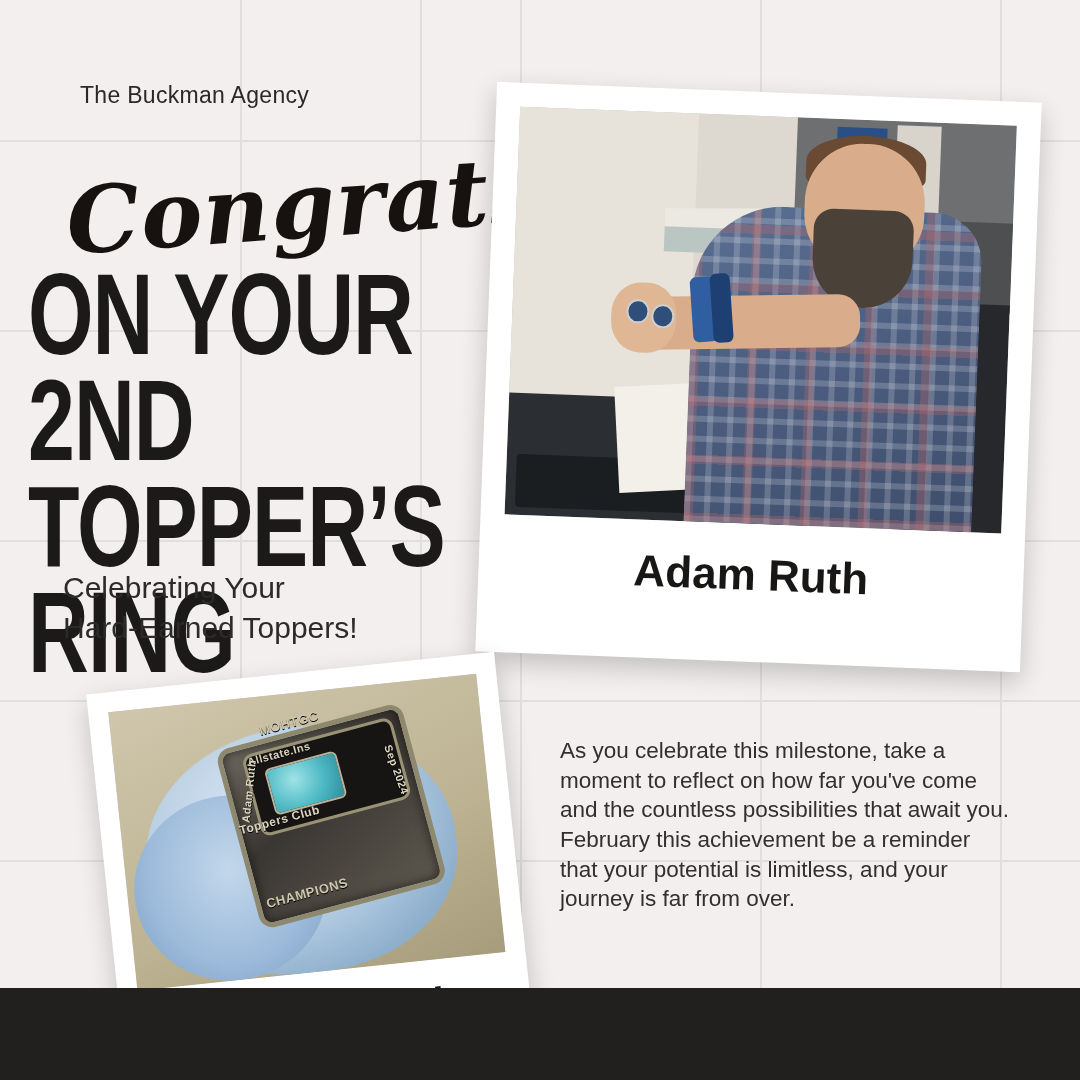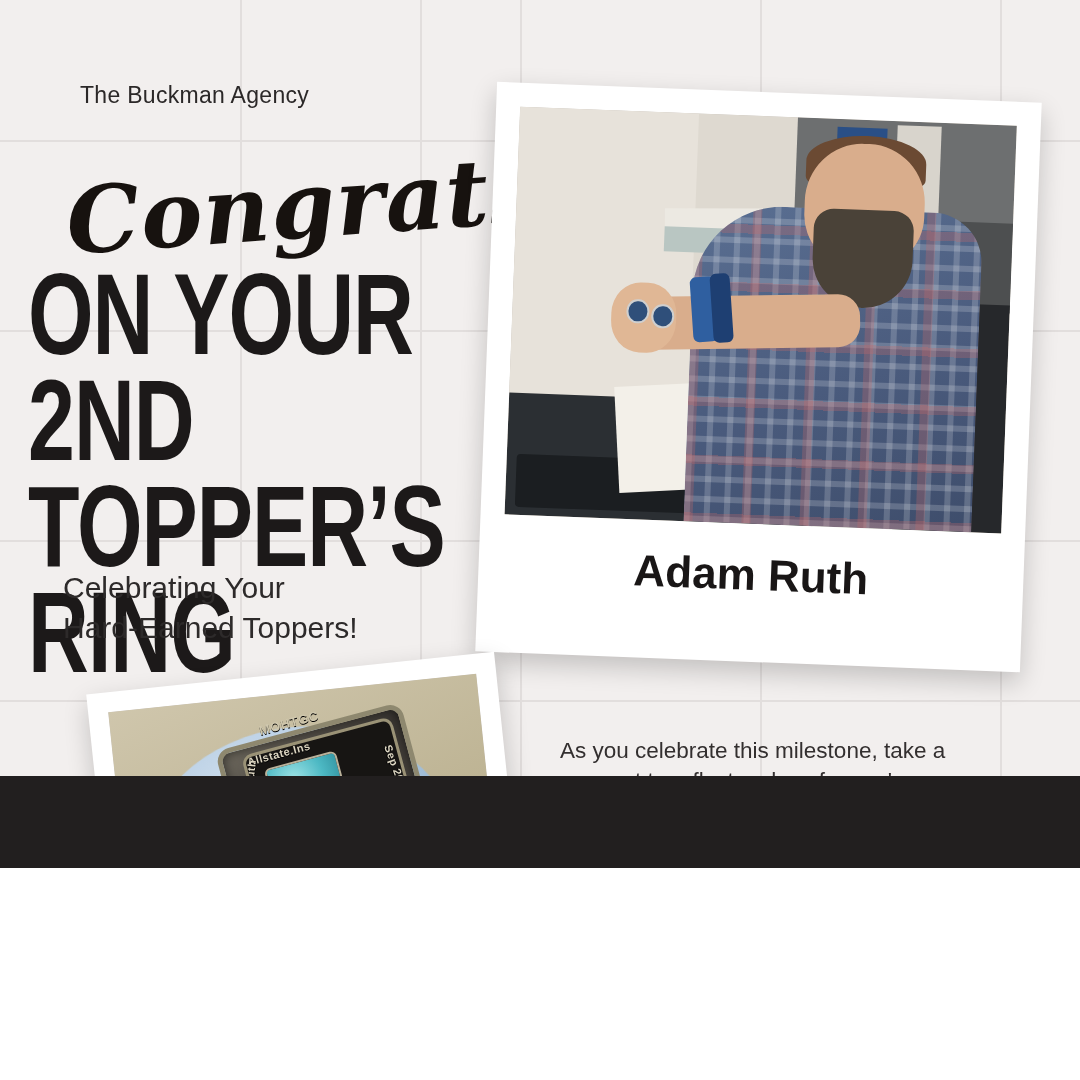--- a/index.html
+++ b/index.html
@@ -3,21 +3,21 @@
 <meta charset="utf-8">
 <style>
   * { box-sizing: border-box; margin: 0; padding: 0; }
   html, body {
     width: 1080px; height: 1080px;
     overflow: hidden;
     font-family: "Liberation Sans", sans-serif;
   }
   #canvas {
     position: relative;
-    width: 1080px; height: 868px;
+    width: 1080px; height: 1080px;
     background: #f2efee;
     overflow: hidden;
   }
 
   
   .grid {
     position: absolute;
     inset: 0;
     pointer-events: none;
   }

